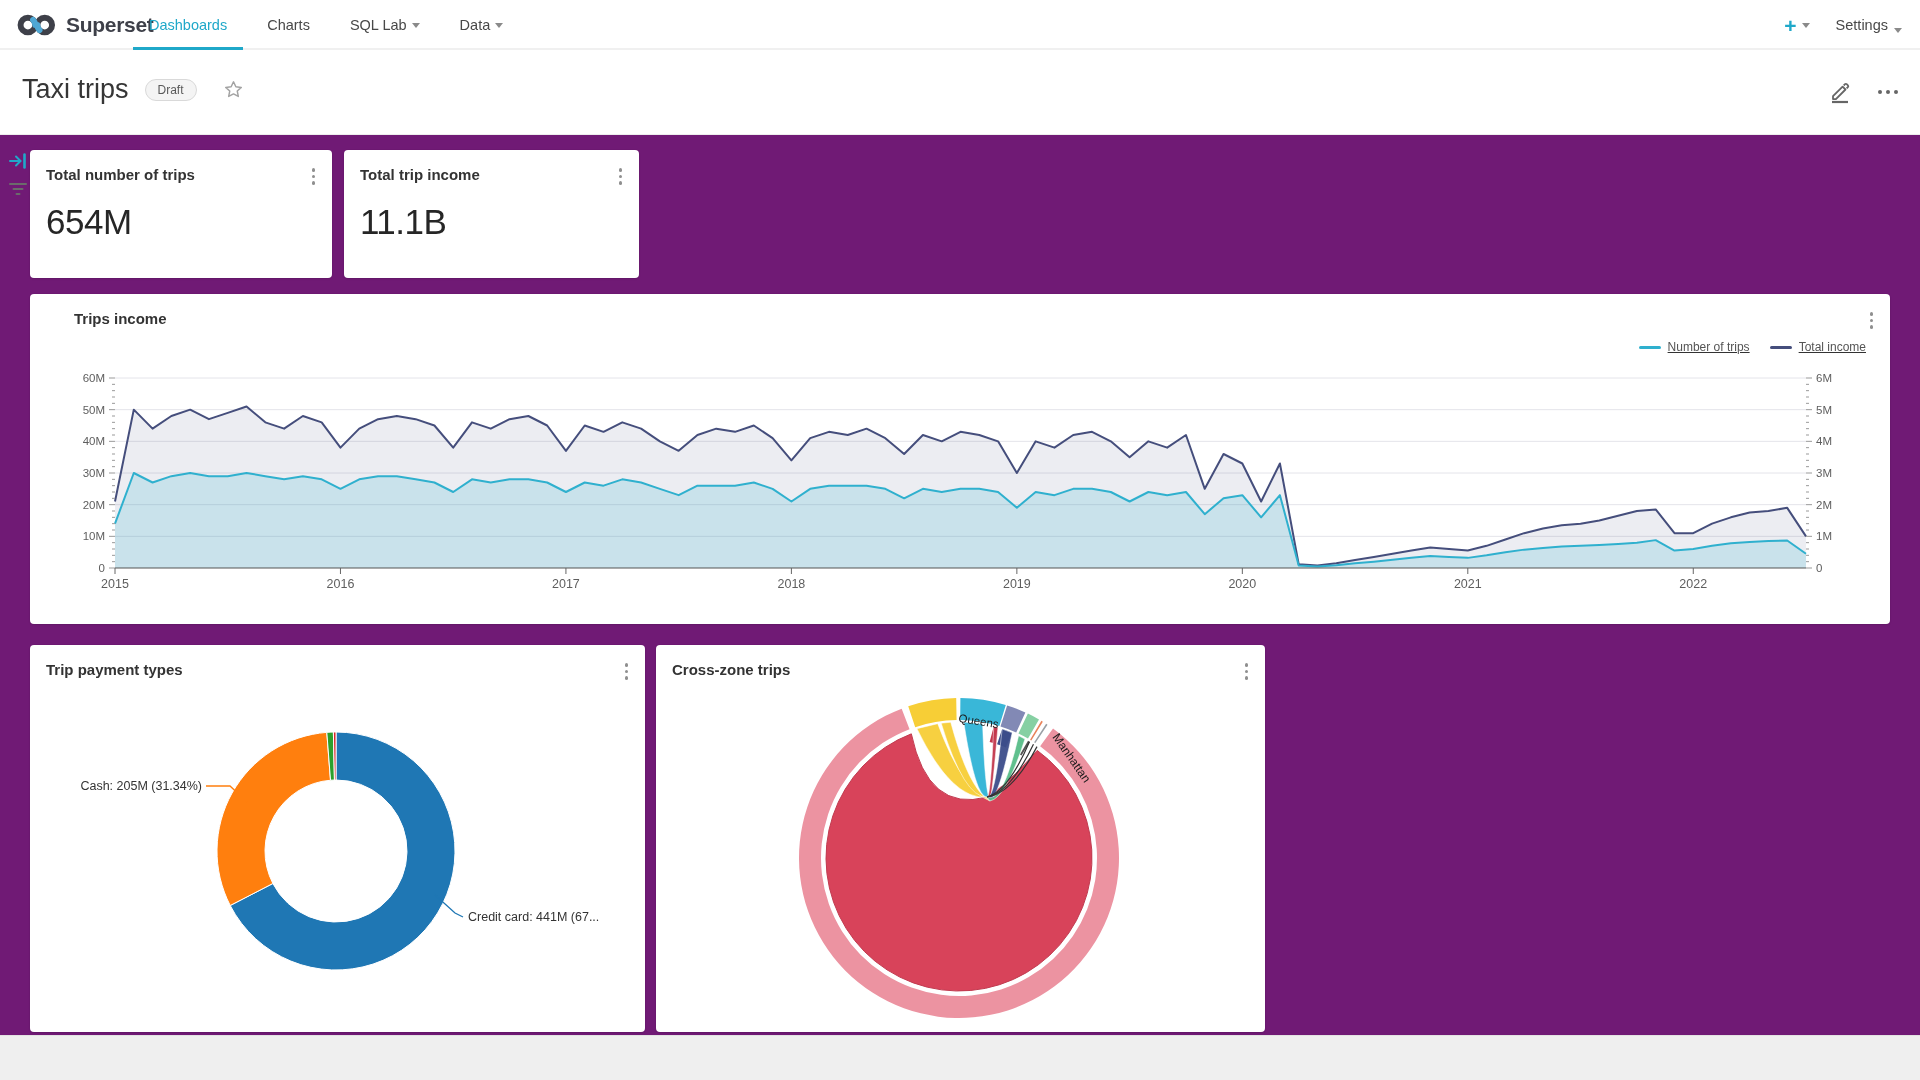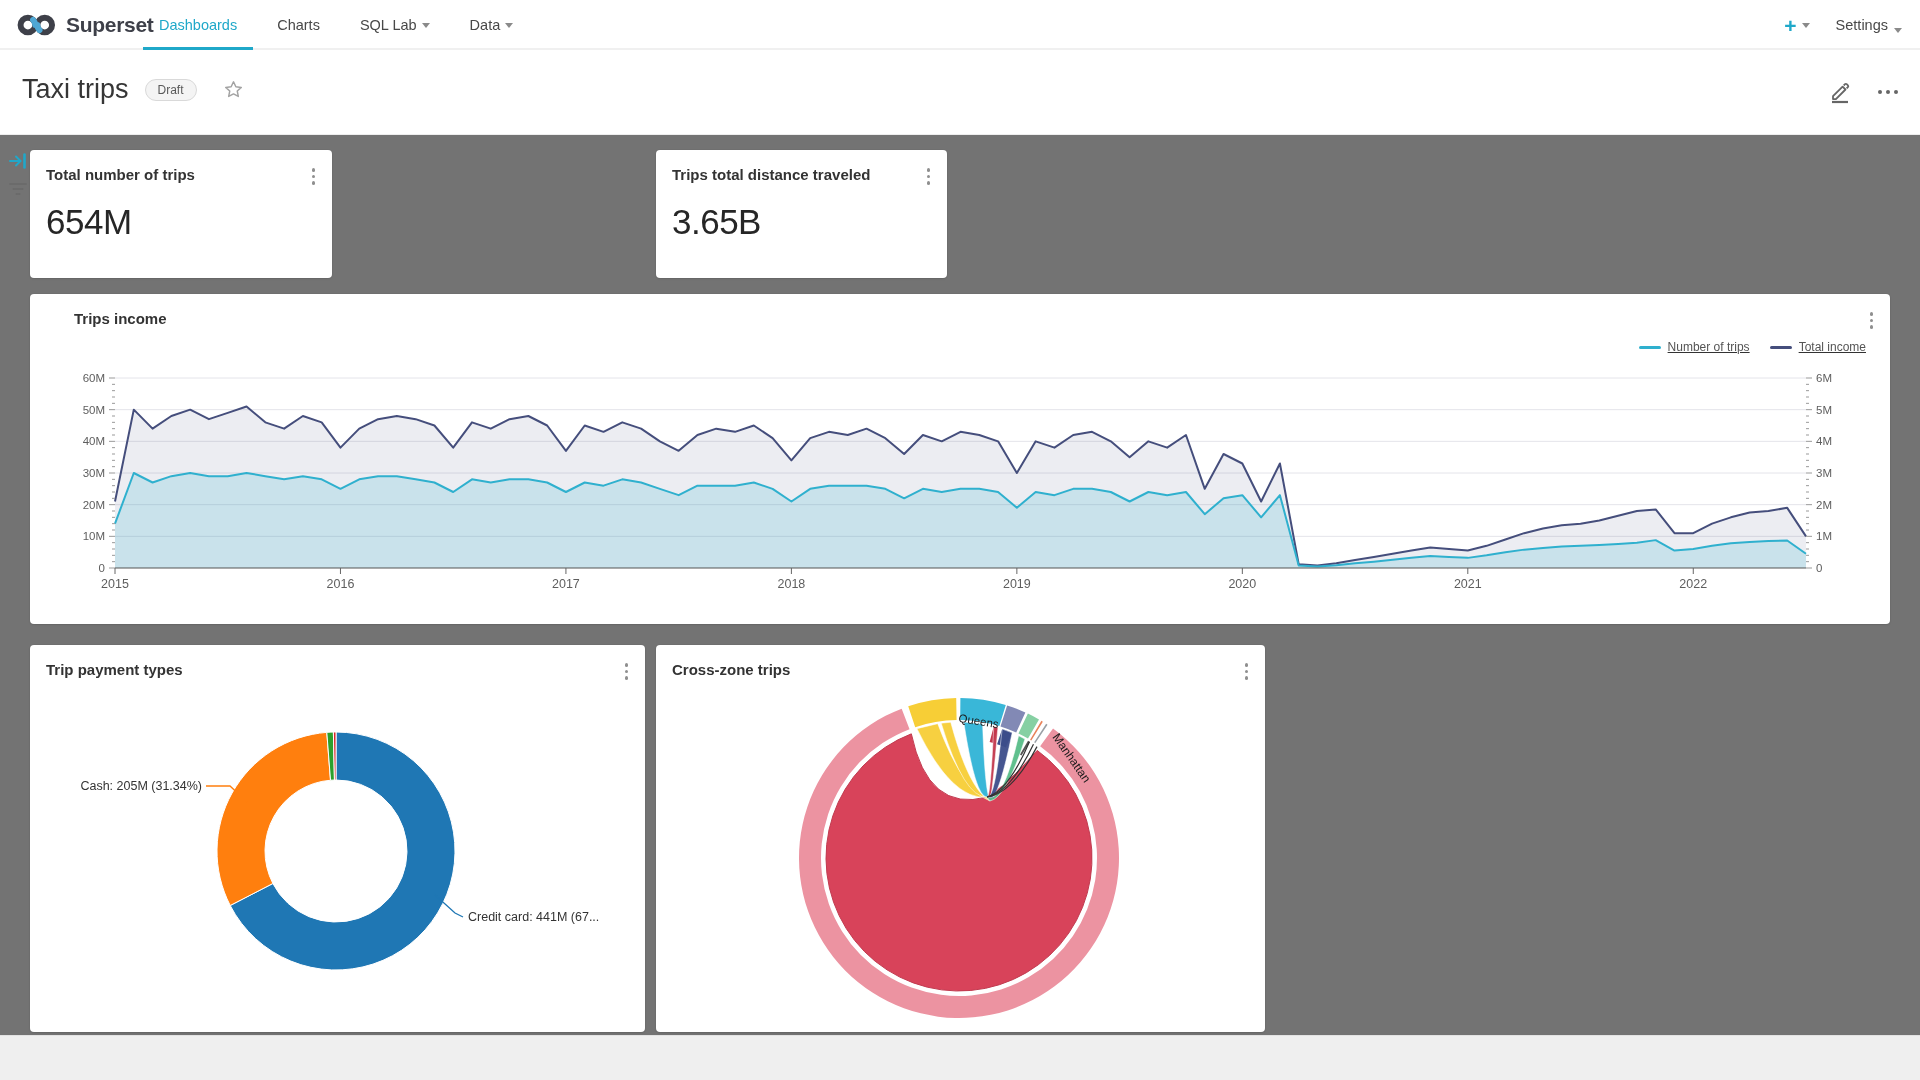--- a/index.html
+++ b/index.html
@@ -5,41 +5,41 @@
   * { box-sizing: border-box; margin: 0; padding: 0; }
   html,body { background:#e9e9e9; }
   .page {
     position: relative; width: 1920px; height: 1080px; overflow: hidden;
     background:#F6F6F6; font-family:"Liberation Sans", sans-serif; color:#333;
   }
   
   .nav { position:absolute; left:0; top:0; width:1920px; height:50px; background:#fff; border-bottom:2px solid #f0f0f0; z-index:5; }
   .brand { position:absolute; left:16px; top:10px; display:flex; align-items:center; gap:8px; }
   .brand-name { font-size:21px; font-weight:800; color:#3E4049; letter-spacing:-0.3px; }
-  .tabs { position:absolute; left:157px; top:0; height:50px; display:flex; align-items:center; gap:36px;justify-content:flex-end; }
+  .tabs { position:absolute; left:147px; top:0; height:50px; display:flex; align-items:center; gap:36px;justify-content:flex-end; }
   .tab { position:relative; height:50px; display:flex; align-items:center; gap:5px; font-size:14.5px; color:#484848; cursor:pointer; padding:0 2px; }
   .tab.active { color:#1FA8C9; }
   .tab.active::after { content:""; position:absolute; left:-14px; right:-14px; bottom:0; height:3px; background:#1FA8C9; }
   .nav-right { position:absolute; right:18px; top:0; height:50px; display:flex; align-items:center; gap:26px; }
   .plus-btn { display:flex; align-items:center; gap:5px; cursor:pointer; }
   .plus-glyph { color:#1FA8C9; font-size:21px; font-weight:700; line-height:1; }
   .settings-btn { display:flex; align-items:flex-end; gap:6px; font-size:14.5px; color:#484848; cursor:pointer; }
   .caret { width:0; height:0; border-left:4px solid transparent; border-right:4px solid transparent; border-top:5px solid #8a8a8a; display:inline-block; }
   
   .dash-header { position:absolute; left:0; top:50px; width:1920px; height:85px; background:#fff; border-bottom:1px solid #ededed; z-index:4; }
   .dash-title-wrap { position:absolute; left:22px; top:24px; display:flex; align-items:center; gap:16px; }
   .dash-title { font-size:27px; font-weight:400; color:#363636; }
   .badge { font-size:12px; color:#5a5a5a; background:#f4f4f4; border:1px solid #d9d9d9; border-radius:12px; padding:4px 12px; line-height:1; }
   .fav-star { margin-left:10px; cursor:pointer; display:flex; }
   .header-actions { position:absolute; right:22px; top:30px; display:flex; align-items:center; gap:26px; }
   .icon-btn { cursor:pointer; display:flex; align-items:center; }
   .h-ellipsis { display:flex; gap:4px; }
   .h-ellipsis i, .kebab i { width:4px; height:4px; border-radius:50%; background:#666; display:block; }
   
-  .dash-body { position:absolute; left:0; top:135px; width:1920px; height:945px; background:#737373; }
+  .dash-body { position:absolute; left:0; top:135px; width:1920px; height:945px; background:#701a75; }
   .rail-icon { position:absolute; cursor:pointer; }
   .card { position:absolute; background:#fff; border-radius:4px; box-shadow:0 1px 2px rgba(0,0,0,.10), 0 0 0 1px rgba(0,0,0,.02); }
   .card-title { position:absolute; left:16px; top:16px; font-size:15px; font-weight:700; color:#333; }
   .kebab { position:absolute; right:13px; top:14px; display:flex; flex-direction:column; gap:3px; padding:4px; cursor:pointer; }
   .kebab i { width:3.5px; height:3.5px; background:#8f8f8f; }
   .kpi-value { position:absolute; left:16px; top:52px; font-size:35px; color:#262626; letter-spacing:-0.5px; }
   .legend { position:absolute; right:24px; top:46px; display:flex; gap:20px; align-items:center;text-decoration:underline; }
   .legend-item { display:flex; align-items:center; gap:7px; font-size:12px; color:#555; cursor:pointer; }
   .legend-item .swatch { width:22px; height:3px; border-radius:2px; display:inline-block; }
   .chart-svg { position:absolute; left:0; top:0; }
@@ -135,28 +135,28 @@
 
     <div class="card" style="left:30px;top:15px;width:302px;height:128px;">
       <div class="card-title">Total number of trips</div>
       <span class="kebab">
           <i></i>
           <i></i>
           <i></i>
         </span>
       <div class="kpi-value">654M</div>
     </div>
-    <div class="card" style="left:656px;top:15px;width:291px;height:128px;">
-      <div class="card-title">Trips total distance traveled</div>
-      <span class="kebab">
-          <i></i>
-          <i></i>
-          <i></i>
-        </span>
-      <div class="kpi-value">3.65B</div>
+    <div class="card" style="left:344px;top:15px;width:295px;height:128px;">
+      <div class="card-title">Total trip income</div>
+      <span class="kebab">
+          <i></i>
+          <i></i>
+          <i></i>
+        </span>
+      <div class="kpi-value">11.1B</div>
     </div>
 
     <div class="card" style="left:30px;top:159px;width:1860px;height:330px;">
       <div class="card-title" style="left:24px;margin-left:20px;">Trips income</div>
       <span class="kebab">
           <i></i>
           <i></i>
           <i></i>
         </span>
       <div class="legend">

